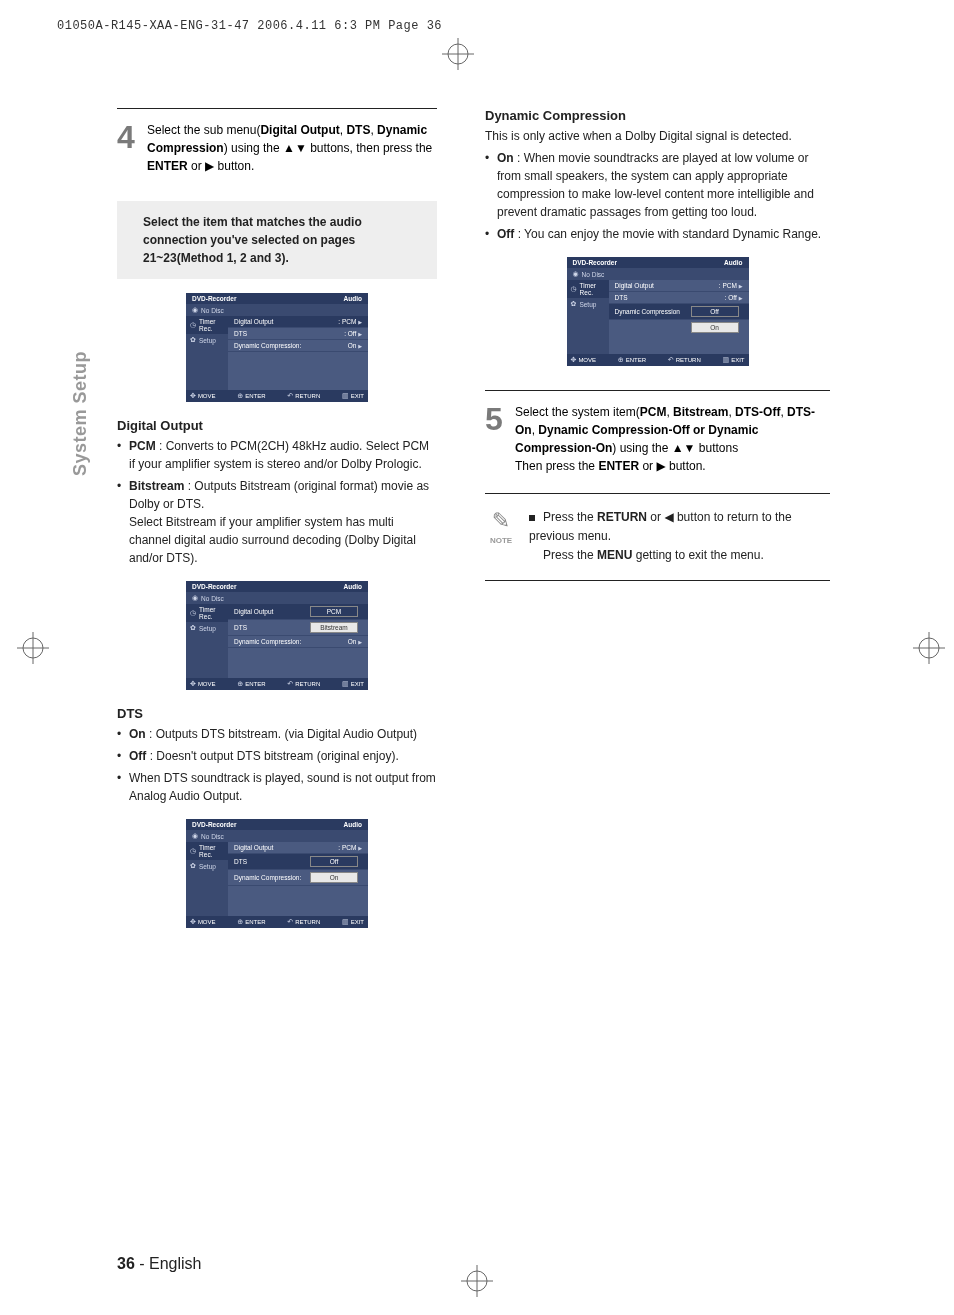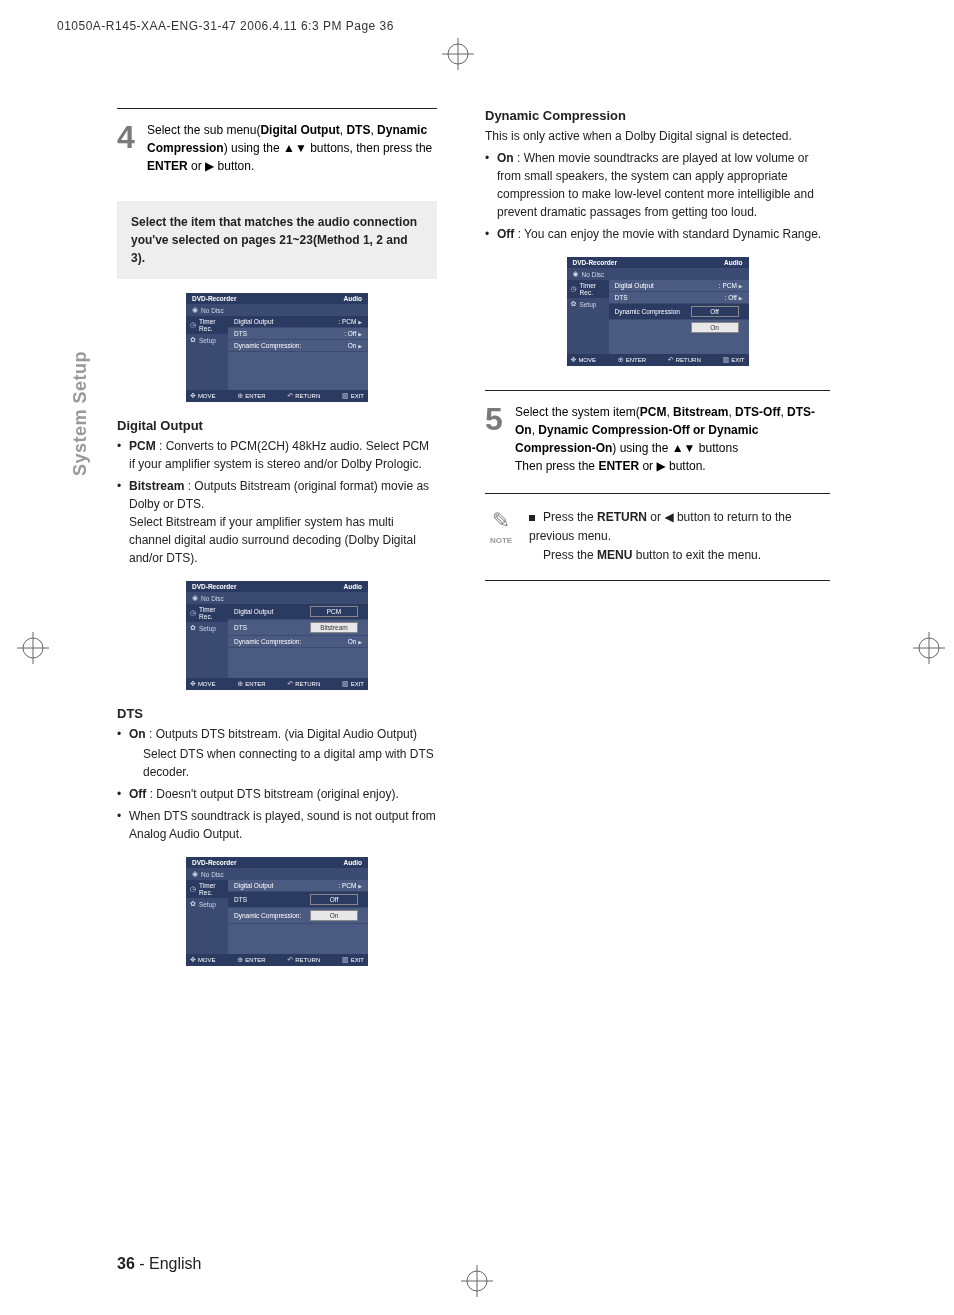--- a/index.html
+++ b/index.html
@@ -1,32 +1,32 @@
 <!DOCTYPE html>
 <html><head>
 <meta charset="utf-8">
 <style>
 body{margin:0;font-family:Arial,Helvetica,sans-serif;font-size:12px;color:#222;background:#fff;width:954px;height:1315px;position:relative}
-.header-line{position:absolute;top:19px;left:57px;font-size:12px;color:#333;font-family:Liberation Sans, sans-serif;letter-spacing:0.5px}
+.header-line{position:absolute;top:19px;left:57px;font-size:12px;color:#333;font-family:Liberation Mono, monospace;letter-spacing:0.5px}
 .crop-center{position:absolute;top:38px;left:442px;width:32px;height:32px}
 .crop-center svg{width:32px;height:32px}
 .crop-left{position:absolute;top:632px;left:17px;width:32px;height:32px}
 .crop-right{position:absolute;top:632px;right:9px;width:32px;height:32px}
 .crop-bottom{position:absolute;bottom:18px;left:461px;width:32px;height:32px}
 .crop svg{width:32px;height:32px}
 .content{position:absolute;top:108px;left:62px;right:62px;bottom:40px}
 .sidebar-label{position:absolute;top:368px;left:8px;transform:rotate(-90deg);transform-origin:left top;font-size:18px;font-weight:bold;color:#999;letter-spacing:0.5px}
 .col-left{position:absolute;left:55px;top:0;width:320px}
 .col-right{position:absolute;left:423px;top:0;width:345px}
 hr.rule{border:none;border-top:1px solid #222;margin:0}
 .step-block{display:flex;margin-top:12px}
 .step-num{font-size:32px;font-weight:bold;color:#7a7a7a;width:30px;flex-shrink:0;line-height:1}
 .step-text{font-size:12px;line-height:1.5;color:#000000}
 .step-text b{font-weight:bold}
-.callout{background:#eee;padding:12px 14px;margin-top:26px;font-size:12px;font-weight:bold;line-height:1.5}
+.callout{background:#eee;padding:12px 26px;margin-top:26px;font-size:12px;font-weight:bold;line-height:1.5}
 .osd{margin:14px auto 0;width:182px;font-size:6.5px;color:#fff}
 .osd-head{background:#2a3a60;display:flex;justify-content:space-between;padding:2px 6px;font-weight:bold}
 .osd-sub{background:#3a4a70;padding:2px 6px;color:#cfd6e8;display:flex;align-items:center;gap:3px}
 .osd-body{display:flex;background:#4a5a80;height:74px}
 .osd-side{width:42px;background:#3a4a70;display:flex;flex-direction:column}
 .osd-side-item{display:flex;align-items:center;gap:3px;padding:2px 4px;color:#cfd6e8}
 .osd-side-item.sel{background:#2a3a60;color:#fff}
 .osd-main{flex:1;display:flex;flex-direction:column;padding:0}
 .osd-row{display:flex;justify-content:space-between;padding:2px 6px;border-bottom:1px solid #3a4a70;align-items:center;position:relative}
 .osd-row.hl{background:#2a3a60}
@@ -219,21 +219,20 @@
             <span>EXIT</span>
           </span>
   </div>
 </div>
 
 <div class="section-h">DTS</div>
 <div class="bullet">
         <div class="bmark">•</div>
         <div class="btext"><b>On</b><span> : Outputs DTS bitstream. (via Digital Audio Output)</span></div>
       </div>
-<div class="indent">Select DTS when connecting to a digital amp with DTS decoder.</div>
 <div class="bullet">
         <div class="bmark">•</div>
         <div class="btext"><b>Off</b><span> : Doesn't output DTS bitstream (original enjoy).</span></div>
       </div>
 <div class="bullet">
         <div class="bmark">•</div>
         <div class="btext">When DTS soundtrack is played, sound is not output from Analog Audio Output.</div>
       </div>
 
 <div class="osd">
@@ -375,21 +374,21 @@
 
 <hr class="rule" style="margin-top:18px">
 
 <div class="note-block">
   <div class="note-icon">
     <div class="nicon">✎</div>
     <div class="nlabel">NOTE</div>
   </div>
   <div class="note-text">
     <span class="sq"></span><span>Press the </span><b>RETURN</b><span> or </span><span>◀</span><span> button to return to the previous menu.</span><br>
-    <span style="margin-left:14px;display:inline-block"><span>Press the </span><b>MENU</b><span> button to exit the menu.</span></span>
+    <span style="margin-left:14px;display:inline-block"><span>Press the </span><b>MENU</b><span> getting to exit the menu.</span></span>
   </div>
 </div>
 
 <hr class="rule" style="margin-top:14px">
 
 </div>
 
 </div>
 
 <div class="page-num"><b>36</b><span> - </span><span>English</span></div>

